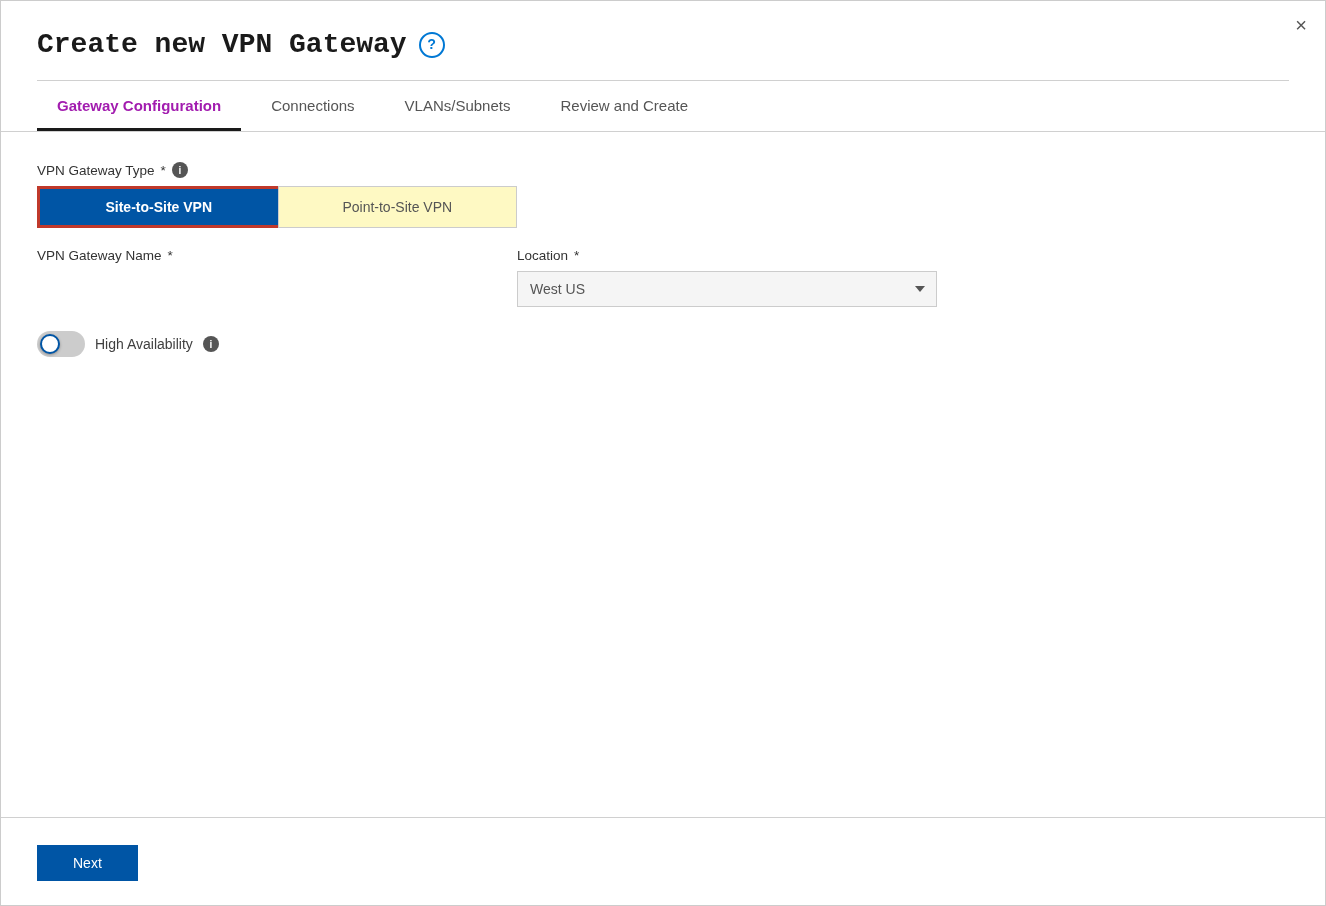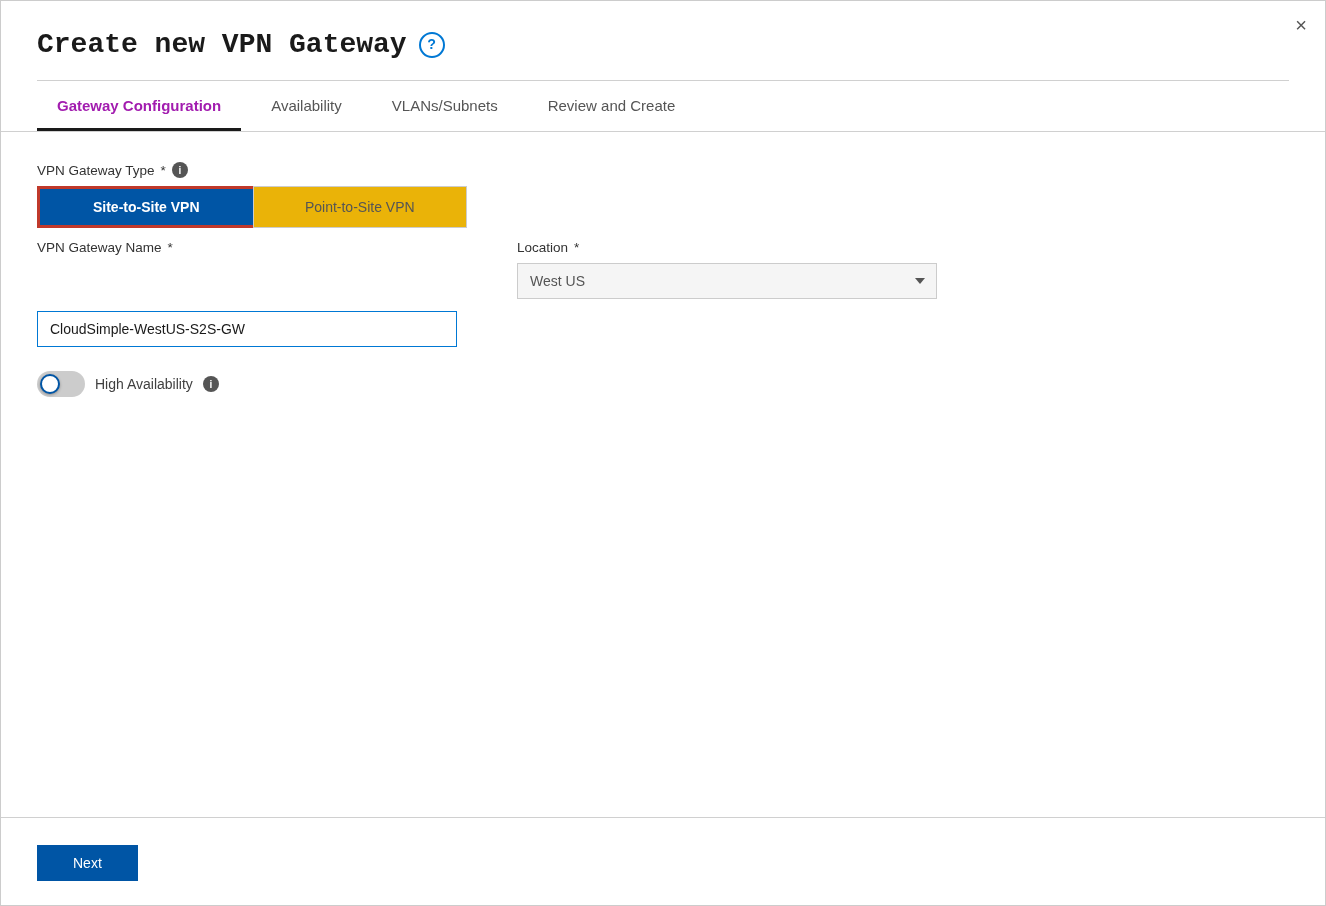--- a/index.html
+++ b/index.html
@@ -110,30 +110,30 @@
       height: 16px;
       border-radius: 50%;
       background: #555;
       color: #fff;
       font-size: 10px;
       font-weight: 700;
       cursor: pointer;
     }
     .toggle-group {
       display: flex;
-      width: 430px;
-      margin-bottom: 12px;
+      width: 480px;
+      margin-bottom: 20px;
     }
     .toggle-btn {
       flex: 1;
       padding: 10px 16px;
       font-size: 14px;
       cursor: pointer;
       border: 1px solid #ccc;
-      background: #eab308;
+      background: #fef9c3;
       color: #555;
     }
     .toggle-btn.active {
       background: #0055a5;
       color: #fff;
       border: 3px solid #c0392b;
       font-weight: 600;
     }
     .toggle-btn:first-child {
       border-right: none;
@@ -251,21 +251,21 @@
   <div class="modal-header">
     <div class="modal-title-row">
       <span class="modal-title">Create new VPN Gateway</span>
       <div class="help-icon">?</div>
     </div>
     <hr class="divider-top">
   </div>
 
   <div class="tabs">
     <div class="tab active">Gateway Configuration</div>
-    <div class="tab">Availability</div>
+    <div class="tab">Connections</div>
     <div class="tab">VLANs/Subnets</div>
     <div class="tab">Review and Create</div>
   </div>
 
   <div class="modal-body">
 
     <div class="field-label">
       <span>VPN Gateway Type</span>
         <span class="required"> *</span>
       <span class="info-icon">i</span>
@@ -275,21 +275,20 @@
       <button class="toggle-btn active">Site-to-Site VPN</button>
       <button class="toggle-btn">Point-to-Site VPN</button>
     </div>
 
     <div class="form-row">
       <div class="form-field name-field">
         <div class="field-label">
           <span>VPN Gateway Name</span>
             <span class="required"> *</span>
         </div>
-        <input class="text-input" type="text" value="CloudSimple-WestUS-S2S-GW" style="">
       </div>
 
       <div class="form-field location-field">
         <div class="field-label">
           <span>Location</span>
             <span class="required"> *</span>
         </div>
         <div class="select-wrapper">
           <select class="select-input">
             <option>West US</option>

